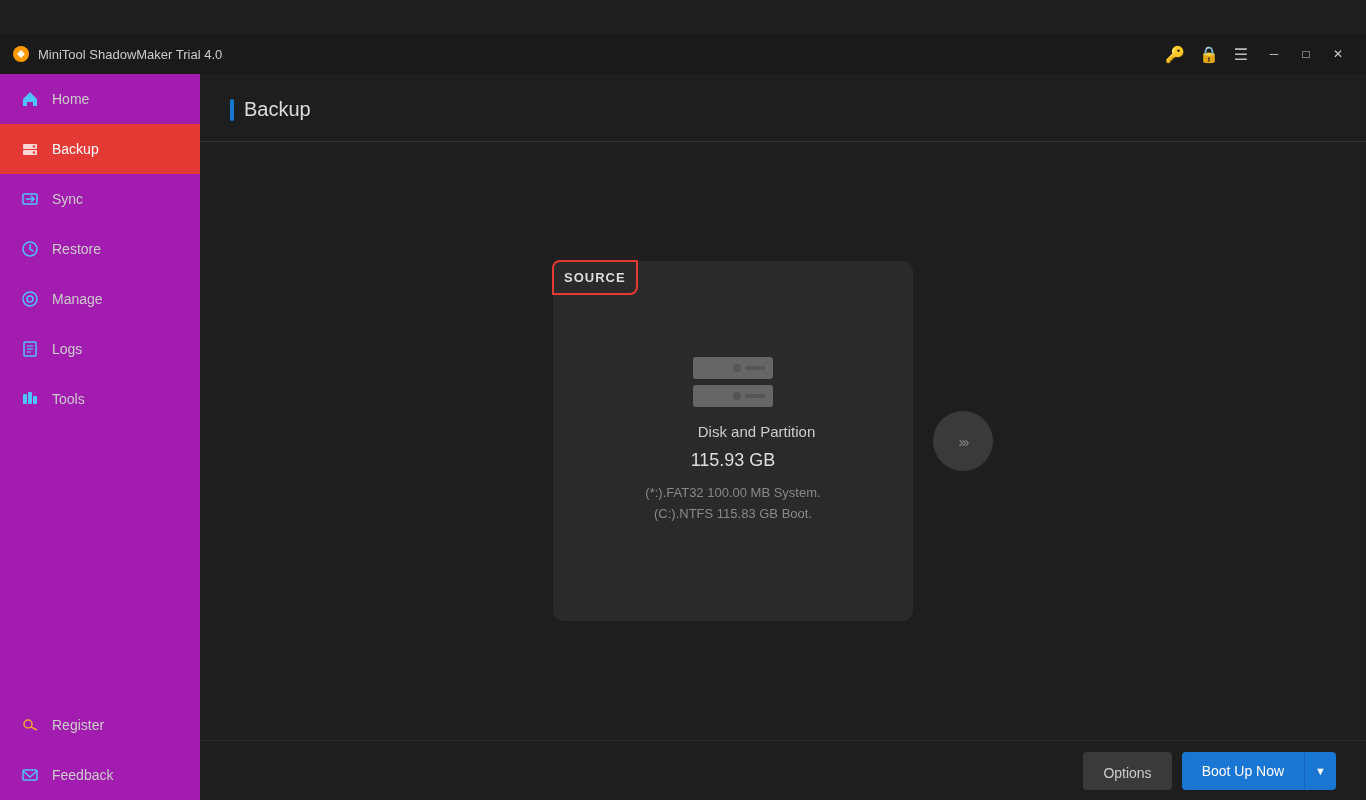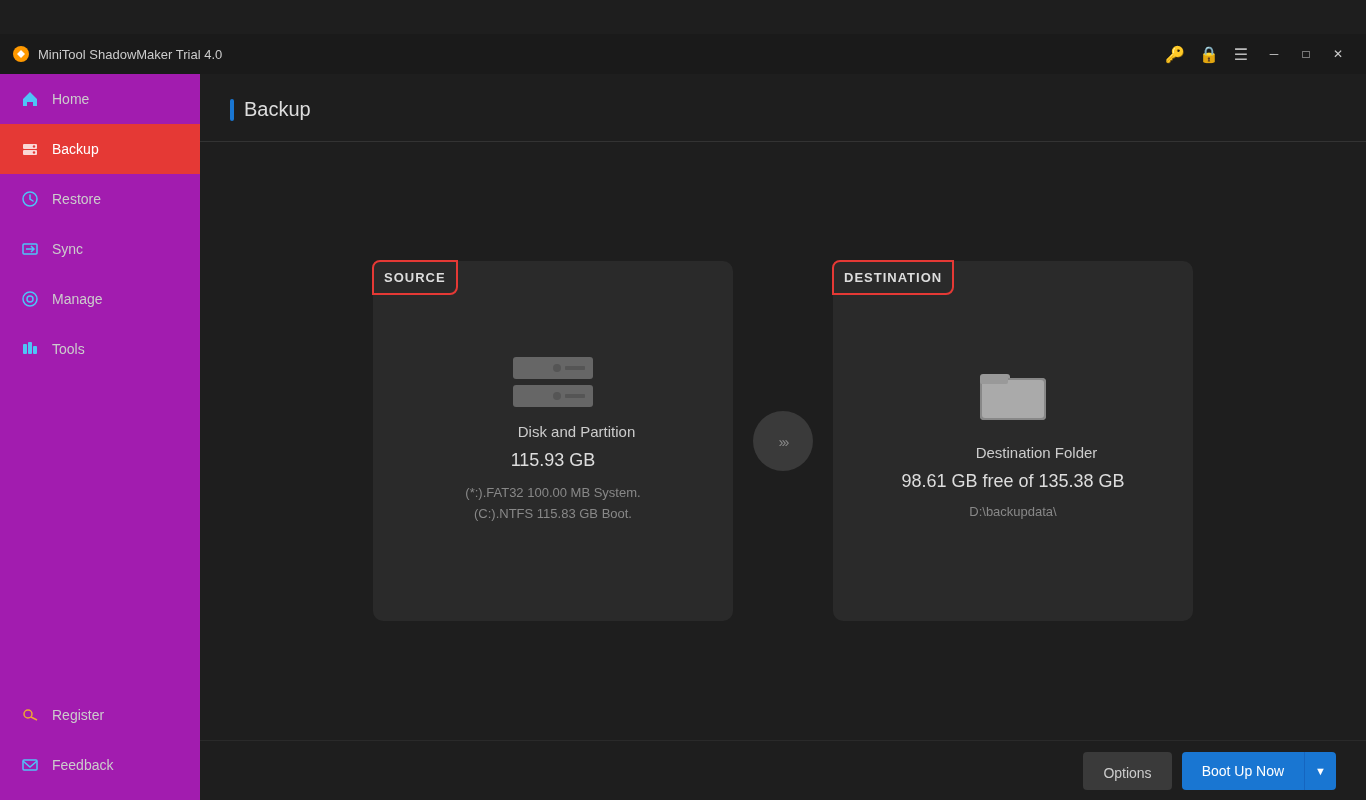--- a/index.html
+++ b/index.html
@@ -95,21 +95,21 @@
     .nav-icon {
       width: 20px;
       height: 20px;
       flex-shrink: 0;
       display: flex;
       align-items: center;
       justify-content: center;
     }
     .sidebar-bottom {
       margin-top: auto;
-      padding-bottom: 10px;
+      padding-bottom: 0;
     }
 
     
     .content {
       flex: 1;
       background: #1e1e1e;
       padding: 0;
       display: flex;
       flex-direction: column;
       overflow: hidden;
@@ -351,47 +351,58 @@
           <circle cx="13" cy="6.5" r="1.2" fill="#e53935"></circle>
           <circle cx="13" cy="12.5" r="1.2" fill="#e53935"></circle>
         </svg>
       </div>
       <span>Backup</span>
     </div>
 
     <div class="nav-item">
       <div class="nav-icon">
         <svg width="18" height="18" viewBox="0 0 18 18" fill="none">
+          <rect x="2" y="4" width="14" height="10" rx="1" fill="none" stroke="#4fc3f7" stroke-width="1.5"></rect>
+          <path d="M5 9H13M10 6L13 9L10 12" stroke="#4fc3f7" stroke-width="1.5" fill="none"></path>
+        </svg>
+      </div>
+      <span>Sync</span>
+    </div>
+
+    <div class="nav-item">
+      <div class="nav-icon">
+        <svg width="18" height="18" viewBox="0 0 18 18" fill="none">
           <circle cx="9" cy="9" r="7" stroke="#4fc3f7" stroke-width="1.5" fill="none"></circle>
           <path d="M9 5V9L12 11" stroke="#4fc3f7" stroke-width="1.5" fill="none" stroke-linecap="round"></path>
         </svg>
       </div>
       <span>Restore</span>
     </div>
 
     <div class="nav-item">
       <div class="nav-icon">
         <svg width="18" height="18" viewBox="0 0 18 18" fill="none">
-          <rect x="2" y="4" width="14" height="10" rx="1" fill="none" stroke="#4fc3f7" stroke-width="1.5"></rect>
-          <path d="M5 9H13M10 6L13 9L10 12" stroke="#4fc3f7" stroke-width="1.5" fill="none"></path>
-        </svg>
-      </div>
-      <span>Sync</span>
-    </div>
-
-    <div class="nav-item">
-      <div class="nav-icon">
-        <svg width="18" height="18" viewBox="0 0 18 18" fill="none">
           <circle cx="9" cy="9" r="3" fill="none" stroke="#4fc3f7" stroke-width="1.5"></circle>
           <circle cx="9" cy="9" r="7" fill="none" stroke="#4fc3f7" stroke-width="1.5"></circle>
         </svg>
       </div>
       <span>Manage</span>
     </div>
 
+    <div class="nav-item">
+      <div class="nav-icon">
+        <svg width="18" height="18" viewBox="0 0 18 18" fill="none">
+          <rect x="3" y="2" width="12" height="14" rx="1" fill="none" stroke="#4fc3f7" stroke-width="1.5"></rect>
+          <line x1="6" y1="6" x2="12" y2="6" stroke="#4fc3f7" stroke-width="1.2"></line>
+          <line x1="6" y1="9" x2="12" y2="9" stroke="#4fc3f7" stroke-width="1.2"></line>
+          <line x1="6" y1="12" x2="10" y2="12" stroke="#4fc3f7" stroke-width="1.2"></line>
+        </svg>
+      </div>
+      <span>Logs</span>
+    </div>
 
     <div class="nav-item">
       <div class="nav-icon">
         <svg width="18" height="18" viewBox="0 0 18 18" fill="none">
           <rect x="2" y="4" width="4" height="10" rx="1" fill="#4fc3f7"></rect>
           <rect x="7" y="2" width="4" height="12" rx="1" fill="#4fc3f7"></rect>
           <rect x="12" y="6" width="4" height="8" rx="1" fill="#4fc3f7"></rect>
         </svg>
       </div>
       <span>Tools</span>
@@ -447,35 +458,20 @@
         <div class="card-detail">
           <span>(*:).FAT32 100.00 MB System.</span><br>
           <span>(C:).NTFS 115.83 GB Boot.</span>
         </div>
       </div>
 
       <div class="arrow-circle">
         <span class="arrow-chevrons" style="color:#888; font-size:15px; letter-spacing:-2px;">›››</span>
       </div>
 
-      <div class="backup-card">
-        <div class="card-label">DESTINATION</div>
-        <div class="card-icon">
-          <svg class="folder-icon-svg" viewBox="0 0 70 60" fill="none">
-            <rect x="2" y="14" width="66" height="42" rx="4" fill="#888"></rect>
-            <rect x="2" y="10" width="30" height="10" rx="3" fill="#999"></rect>
-            <rect x="2" y="14" width="66" height="42" rx="4" fill="#888"></rect>
-            <rect x="4" y="16" width="62" height="38" rx="3" fill="#aaa"></rect>
-            <rect x="2" y="12" width="28" height="8" rx="2" fill="#999"></rect>
-          </svg>
-        </div>
-        <div class="card-main-text">Destination Folder</div>
-        <div class="card-free-size">98.61 GB free of 135.38 GB</div>
-        <div class="card-path">D:\backupdata\</div>
-      </div>
 
     </div>
 
     <div class="bottom-bar">
       <button class="btn-options">Options</button>
       <div class="btn-backup">
         <div class="btn-backup-main">Boot Up Now</div>
         <div class="btn-backup-arrow">▼</div>
       </div>
     </div>

